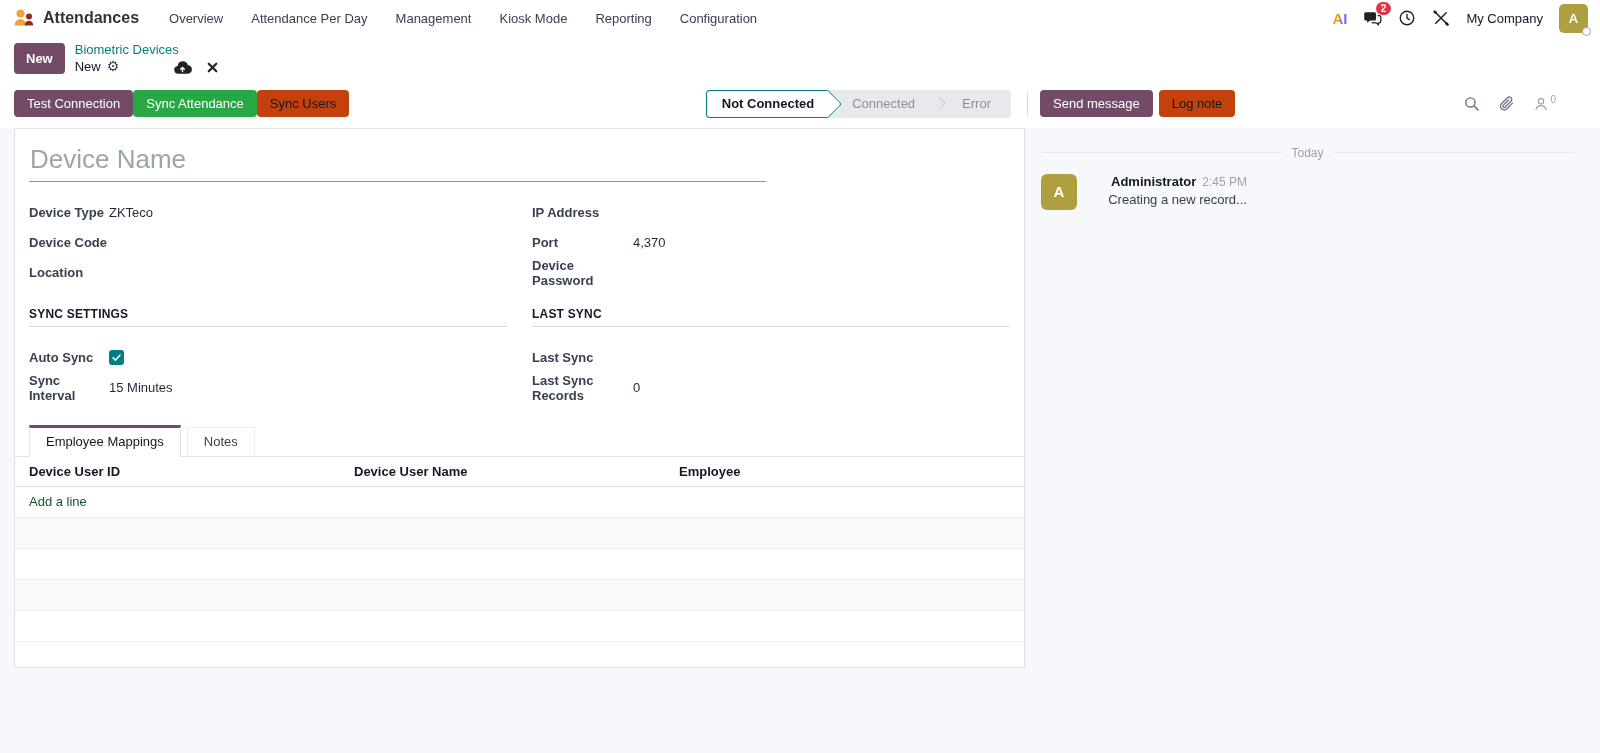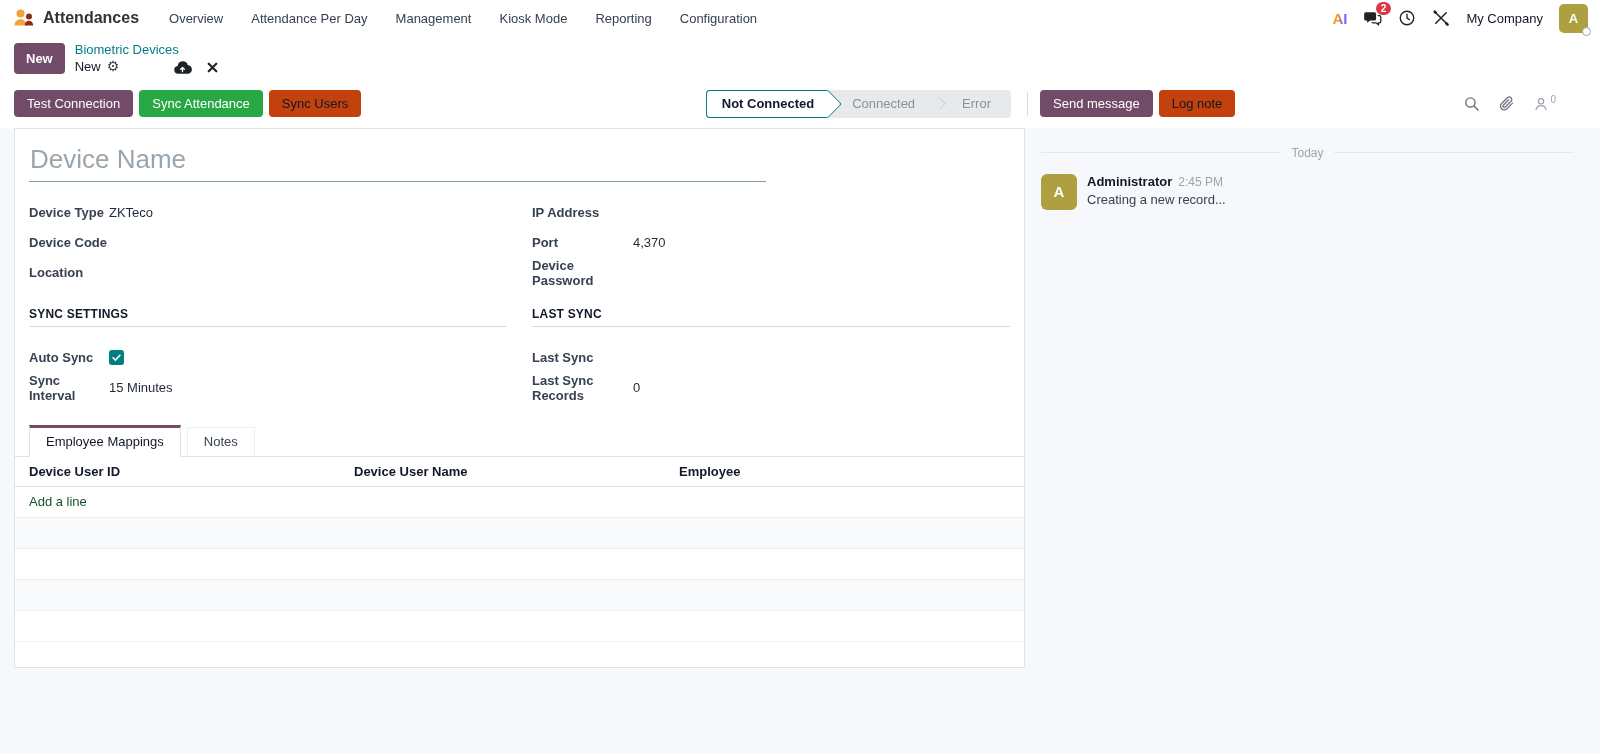--- a/index.html
+++ b/index.html
@@ -30,21 +30,21 @@
   .crumb-new-btn { padding:8px 12px; font-weight:600; }
   .crumb-stack { margin-left:10px; line-height:1.25; }
   .crumb-parent { color:#017E84; cursor:pointer; font-size:13px; }
   .crumb-current { display:flex; align-items:center; gap:6px; color:#111827; font-size:13px; }
   .gear { font-size:14px; color:#374151; cursor:pointer; }
   .dirty-icons { display:flex; align-items:center; gap:14px; margin-left:48px; }
 
   
   .action-row { display:flex; align-items:center; background:#fff; padding:8px 14px 10px 14px; }
   .action-left-zone { width:997px; display:flex; align-items:center; }
-  .action-buttons { display:flex; gap:6px; }
+  .action-buttons { display:flex; }
   .statusbar { margin-left:auto; display:flex; align-items:center; height:28px; background:#e7e9ed; border-radius:4px; padding-right:2px; }
   .sb-step { display:flex; align-items:center; padding:0 18px 0 24px; color:#8a9199; font-weight:500; cursor:pointer; height:100%; }
   .sb-step.active { position:relative; background:#fff; border:1px solid #017E84; border-right:0; border-radius:4px 0 0 4px; color:#111827; font-weight:700; padding:0 14px 0 15px; }
   .sb-step.active::after { content:''; position:absolute; right:-10px; top:50%; width:19px; height:19px; transform:translateY(-50%) rotate(45deg); border-top:1px solid #017E84; border-right:1px solid #017E84; background:#fff; border-radius:0 3px 0 0; }
   .sb-sep { width:9px; height:9px; border-top:1px solid #c9ced5; border-right:1px solid #c9ced5; transform:rotate(45deg); margin:0 -6px 0 2px; }
   .v-divider { width:1px; height:24px; background:#d6d9de; margin:0 12px 0 16px; }
   .chatter-btns { display:flex; gap:6px; }
   .chatter-icons { margin-left:auto; display:flex; align-items:center; gap:18px; padding-right:30px; color:#6b7280; }
   .follower-wrap { display:flex; align-items:flex-start; gap:1px; }
   .follower-count { font-size:10px; color:#9ca3af; margin-top:-2px; }
@@ -84,21 +84,21 @@
   .stripe { height:31px; border-bottom:1px solid #eef0f2; }
   .stripe.gray { background:#f9fafb; }
 
   
   .chatter { flex:1; padding:14px 26px 0 16px;text-align:right; }
   .date-divider { display:flex; align-items:center; gap:10px; color:#9ca3af; font-size:12px; margin:4px 0 14px; }
   .date-divider::before, .date-divider::after { content:''; flex:1; height:1px; background:#e5e7eb; }
   .message { display:flex; gap:10px; }
   .msg-avatar { width:36px; height:36px; border-radius:6px; background:#aea041; color:#fff; font-weight:700; font-size:15px; display:flex; align-items:center; justify-content:center; flex:none; }
   .msg-head { display:flex; align-items:baseline; gap:6px; }
-  .msg-author { font-weight:700; color:#111827; font-size:13px; }
+  .msg-author { font-weight:700; color:#111827; font-size:13px;margin-left:24px; }
   .msg-time { font-size:12px; color:#9ca3af; }
   .msg-body { margin-top:3px; color:#374151; font-size:13px; }
 
   svg { display:block; }
 </style>
 </head>
 <body>
 
 <div class="topbar">
 

